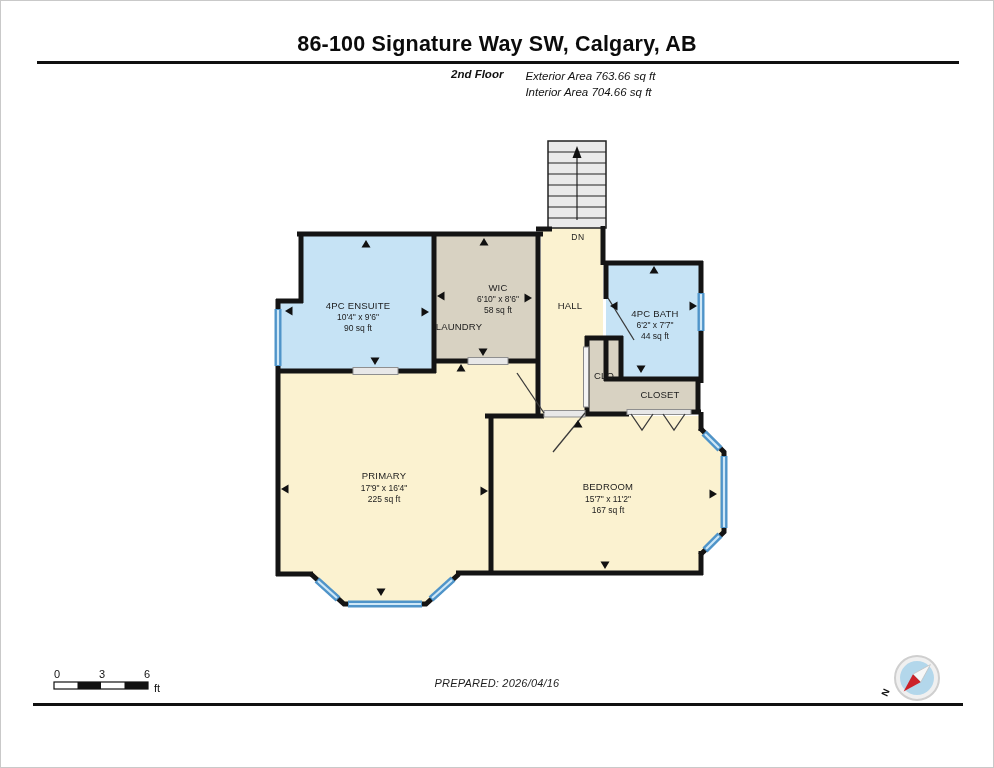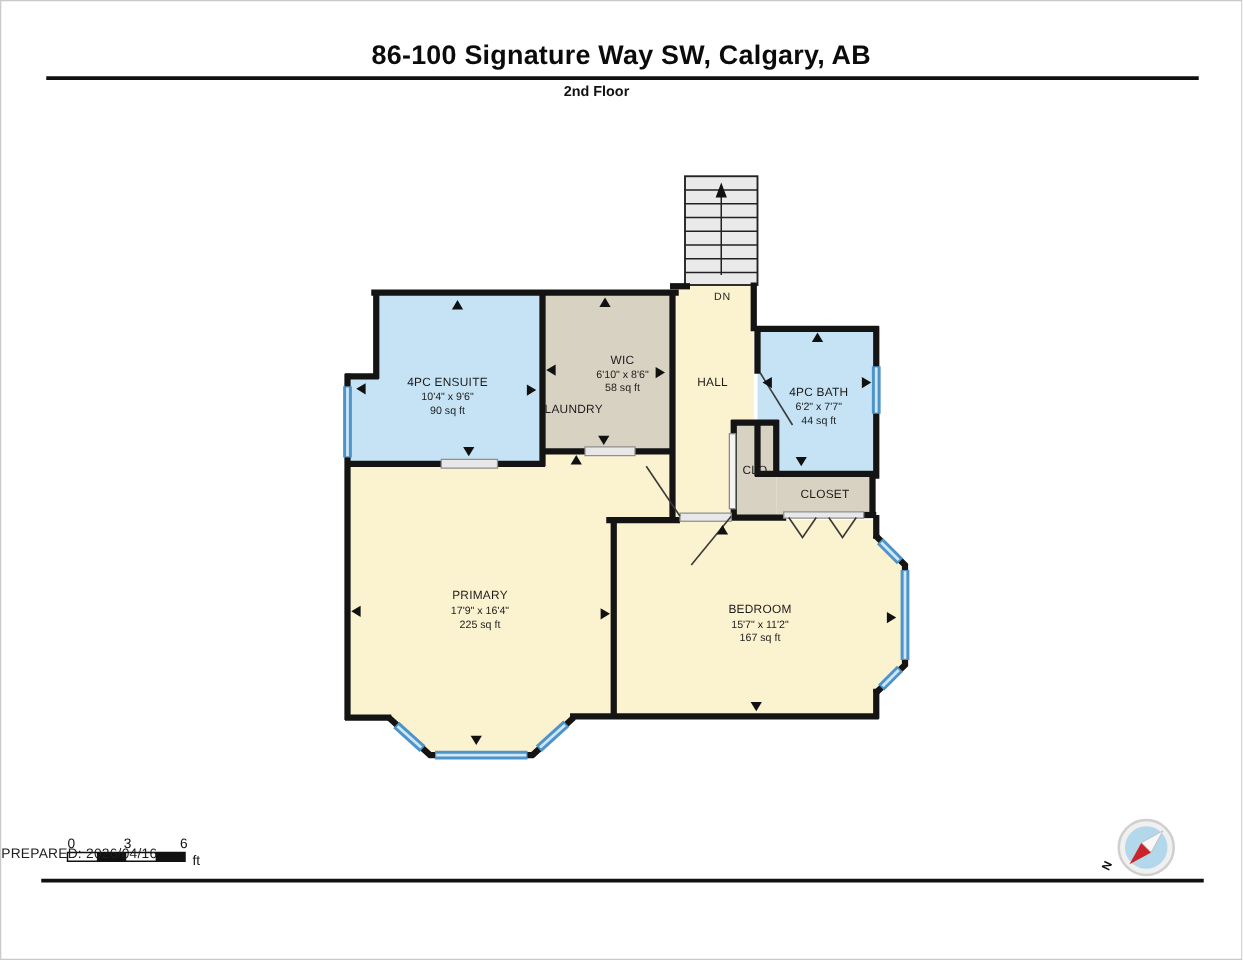--- a/index.html
+++ b/index.html
@@ -6,24 +6,24 @@
   #page{
     position:relative;width:994px;height:768px;background:#ffffff;
     font-family:"Liberation Sans",sans-serif;color:#111;overflow:hidden;
     border:1px solid #c9c9c9;box-sizing:border-box;
   }
   .title{
     position:absolute;top:31px;left:0;width:100%;text-align:center;
     font-size:21.5px;font-weight:bold;letter-spacing:.2px;color:#0b0b0b;
   }
   .rule-top{position:absolute;top:60px;left:36px;width:922px;height:2.5px;background:#101010;}
-  .floorinfo{position:absolute;top:67px;left:450px;display:flex;gap:22px;font-size:11.5px;}
+  .floorinfo{position:absolute;top:67px;left:450px;display:flex;gap:22px;font-size:11.5px;font-style:italic;}
   .floorinfo .flabel{font-weight:bold;white-space:nowrap;}
   .floorinfo .areas div{line-height:16px;white-space:nowrap;}
-  .prepared{position:absolute;top:676px;left:0;width:100%;text-align:left;font-size:11px;color:#1d1d1d;letter-spacing:.2px;}
+  .prepared{position:absolute;top:676px;left:0;width:100%;text-align:center;font-size:11px;color:#1d1d1d;letter-spacing:.2px;font-style:italic;}
   .rule-bottom{position:absolute;top:702px;left:32px;width:930px;height:3.2px;background:#101010;}
   .disclaimer{position:absolute;top:711px;left:36px;width:930px;font-size:10px;color:#101010;}
   svg{position:absolute;top:0;left:0;}
   svg text{font-family:"Liberation Sans",sans-serif;fill:#1c1c1c;}
   .t-room{font-size:9.5px;text-anchor:middle;letter-spacing:.2px;}
   .t-dim{font-size:8.5px;text-anchor:middle;}
   .t-dn{font-size:8.5px;text-anchor:middle;letter-spacing:.6px;}
   .t-scale{font-size:11px;text-anchor:middle;fill:#111;}
   .t-ft{font-size:11px;fill:#111;}
   .t-n{font-size:9.5px;font-weight:bold;fill:#111;}
@@ -42,20 +42,24 @@
 </head>
 <body>
 
 <div id="page">
 
   <div class="title">86-100 Signature Way SW, Calgary, AB</div>
   <div class="rule-top"></div>
 
   <div class="floorinfo">
     <div class="flabel">2nd Floor</div>
+    <div class="areas">
+      <div>Exterior Area 763.66 sq ft</div>
+      <div>Interior Area 704.66 sq ft</div>
+    </div>
   </div>
 
   <svg width="994" height="768" viewBox="0 0 994 768">
 
     <g>
       <path class="f-bath" d="M300,233 H433 V370 H277 V300 H300 Z"></path>
       <rect class="f-tan" x="433" y="233" width="104" height="127"></rect>
       <path class="f-cream" d="M540,227 H602 V337 H586 V415 H540 Z"></path>
       <rect class="f-bath" x="605" y="262" width="95" height="116"></rect>
       <rect class="f-tan" x="586" y="337" width="34" height="76"></rect>

